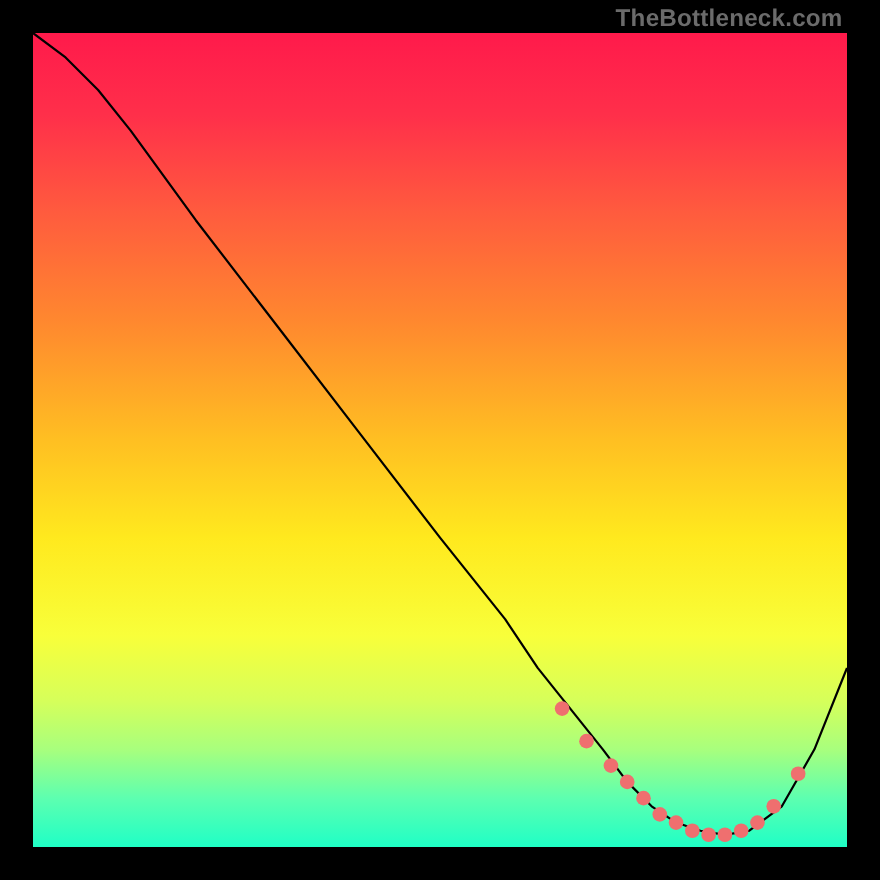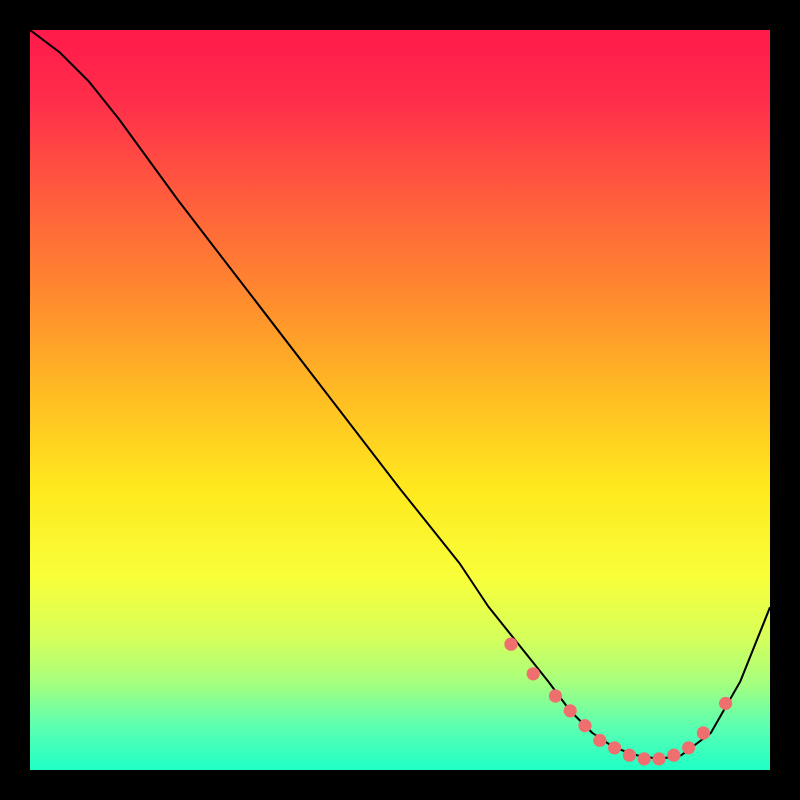--- a/index.html
+++ b/index.html
@@ -47,20 +47,21 @@
     font-size: 22px;
     font-weight: 600;
     letter-spacing: 0.2px;
     user-select: none;
   }
 </style>
 </head>
 <body>
 
 <div class="frame">
+  <div class="watermark">TheBottleneck.com</div>
 
   <div class="plot-area">
     <svg class="gradient-bg" viewBox="0 0 100 100" preserveAspectRatio="none">
       <defs>
         <linearGradient id="bg-grad" x1="0" y1="0" x2="0" y2="1">
             <stop offset="0%" stop-color="#ff1a4b"></stop>
             <stop offset="10%" stop-color="#ff2f4a"></stop>
             <stop offset="22%" stop-color="#ff5b3e"></stop>
             <stop offset="36%" stop-color="#ff8a2e"></stop>
             <stop offset="50%" stop-color="#ffbf22"></stop>

